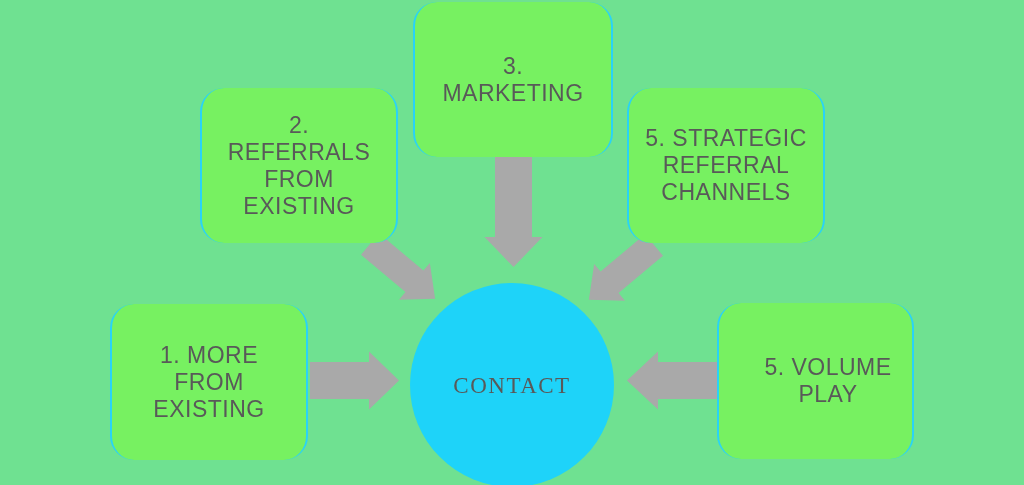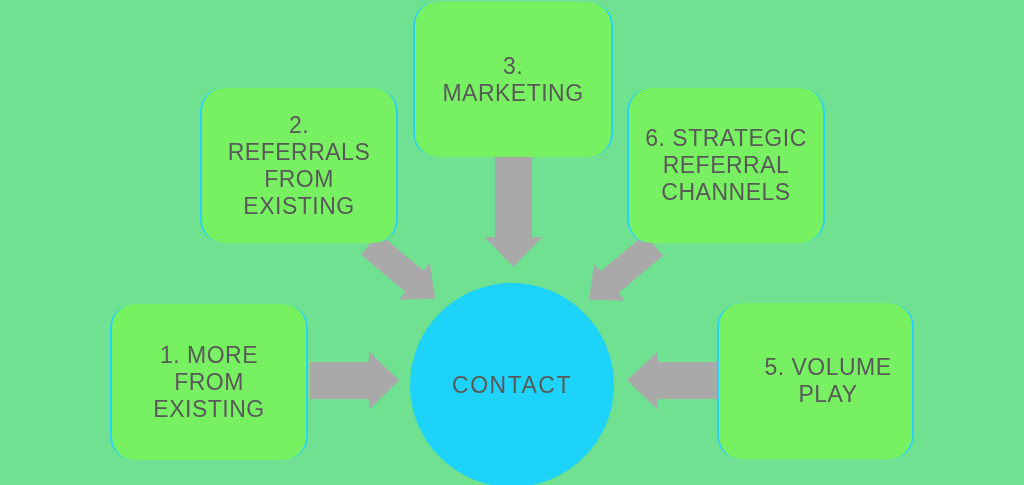--- a/index.html
+++ b/index.html
@@ -57,20 +57,21 @@
     height: 204px;
     border-radius: 50%;
     background: var(--circleFill, #1ED3F9);
     display: flex;
     align-items: center;
     justify-content: center;
   }
   .center-circle .node-label {
     letter-spacing: 1.5px;
     white-space: nowrap;
+    font-family: Liberation Serif, serif;
   }
 </style>
 </head>
 <body>
 
 <div class="canvas">
 
   <svg class="arrows" width="1024" height="485" viewBox="0 0 1024 485">
     <polygon points="310,362 369,362 369,351.5 399,380.5 369,409.5 369,399 310,399"></polygon>
     <polygon points="0,-14 58,-14 58,-24 85,0 58,24 58,14 0,14" transform="translate(370,244) rotate(40)"></polygon>
@@ -91,21 +92,21 @@
 FROM
 EXISTING</span>
   </div>
 
   <div class="node b3">
     <span class="node-label">3.
 MARKETING</span>
   </div>
 
   <div class="node b4">
-    <span class="node-label">6. STRATEGIC
+    <span class="node-label">5. STRATEGIC
 REFERRAL
 CHANNELS</span>
   </div>
 
   <div class="node b5">
     <span class="node-label">5. VOLUME
 PLAY</span>
   </div>
 
   <div class="center-circle">

